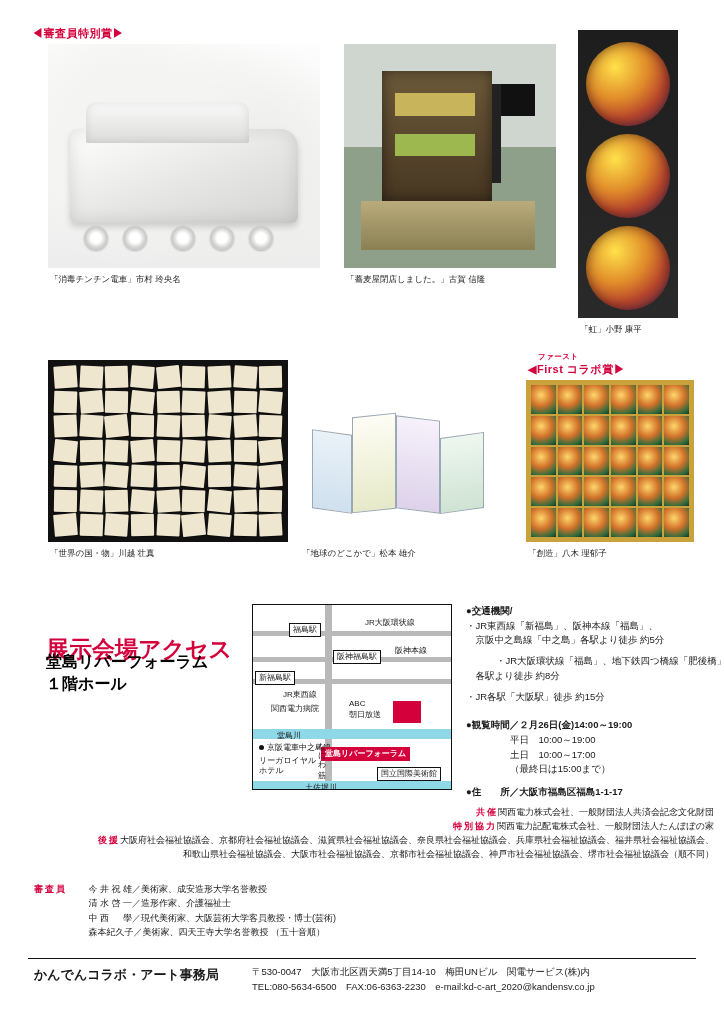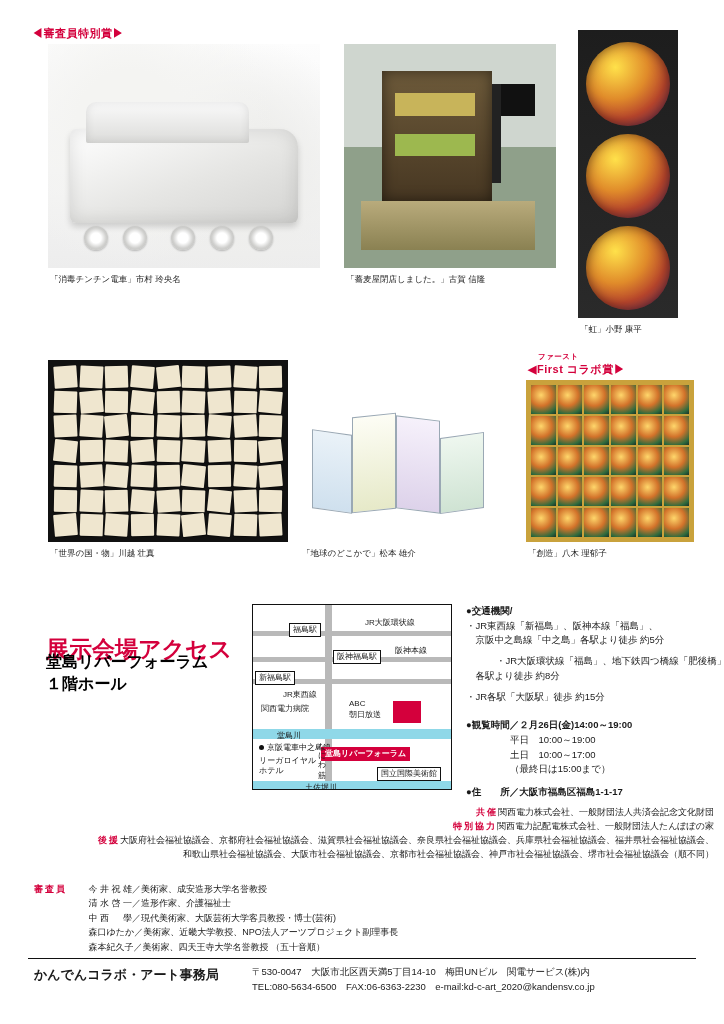--- a/index.html
+++ b/index.html
@@ -359,21 +359,21 @@
   <div class="mband" style="left:72px;top:0;width:7px;height:100%;"></div>
 
   <div class="mtext" style="left:112px;top:12px;">JR大阪環状線</div>
   <div class="mtext" style="left:142px;top:40px;">阪神本線</div>
   <div class="mtext" style="left:30px;top:84px;">JR東西線</div>
 
   <div class="mbox" style="left:36px;top:18px;">福島駅</div>
   <div class="mbox" style="left:80px;top:45px;">阪神福島駅</div>
   <div class="mbox" style="left:2px;top:66px;">新福島駅</div>
 
-  <div class="mtext" style="left:8px;top:98px;">関西電力病院</div>
+  <div class="mtext" style="left:18px;top:98px;">関西電力病院</div>
   <div class="mtext" style="left:96px;top:94px;">ABC</div>
   <div class="mtext" style="left:96px;top:104px;">朝日放送</div>
 
   <div class="redblock" style="left:140px;top:96px;width:28px;height:22px;"></div>
 
   <div class="river" style="left:0;top:124px;width:100%;height:10px;"></div>
   <div class="mtext" style="left:24px;top:125px;">堂島川</div>
 
   <div class="dot" style="left:6px;top:140px;"></div>
   <div class="mtext" style="left:14px;top:137px;">京阪電車中之島線</div>
@@ -418,21 +418,20 @@
     </span>
   </div>
 </div>
 
 <div class="judges" style="left:34px; top:882px; width:620px;">
   <span class="lbl">審査員</span>
   <span style="display:inline-block;vertical-align:top;">
     <span style="display:block;white-space:nowrap;">今 井 祝 雄／美術家、成安造形大学名誉教授</span>
     <span style="display:block;white-space:nowrap;">清 水 啓 一／造形作家、介護福祉士</span>
     <span style="display:block;white-space:nowrap;">中 西 　 學／現代美術家、大阪芸術大学客員教授・博士(芸術)</span>
-    <span style="display:block;white-space:nowrap;">森口ゆたか／美術家、近畿大学教授、NPO法人アーツプロジェクト副理事長</span>
     <span style="display:block;white-space:nowrap;">森本紀久子／美術家、四天王寺大学名誉教授 （五十音順）</span>
   </span>
 </div>
 
 <div class="footrule" style="top:958px;"></div>
 <div class="footer" style="left:34px; top:966px; width:690px;">
   <span class="org">かんでんコラボ・アート事務局</span>
   <div class="addr" style="position:absolute; left:218px; top:-2px;">
     <div>〒530-0047　大阪市北区西天満5丁目14-10　梅田UNビル　関電サービス(株)内</div>
     <div>TEL:080-5634-6500　FAX:06-6363-2230　e-mail:kd-c-art_2020@kandensv.co.jp</div>

